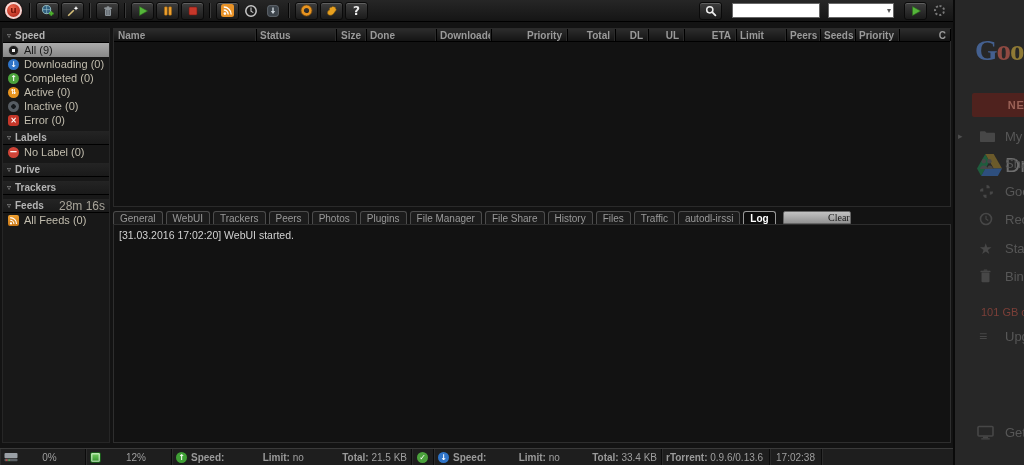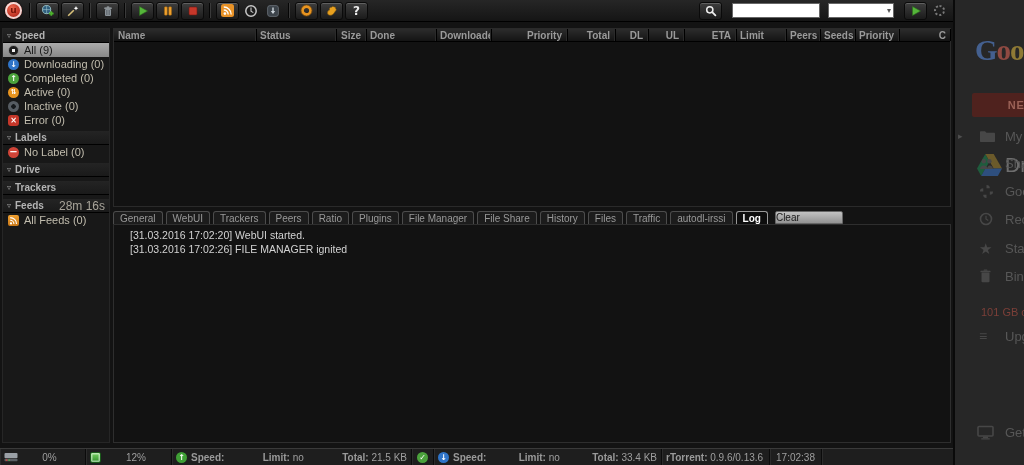--- a/index.html
+++ b/index.html
@@ -63,26 +63,26 @@
   .c0{width:142px}.c1{width:80px}.c2{width:30px}.c3{width:70px}.c4{width:55px}.c5{width:76px}
   .c6{width:48px}.c7{width:33px}.c8{width:36px}.c9{width:52px}.c10{width:50px}.c11{width:34px}
   .c12{width:35px}.c13{width:44px}.c14{flex:1;border-right:none}
   .tbody { height:164px; }
 
   
   .tabbar { position:absolute; left:113px; top:210px; width:838px; height:14px; display:flex; align-items:flex-end; gap:3px; }
   .tab { height:13px; padding:0 6px; font-size:10px; line-height:13px; color:#999; background:#1c1c1c;
     border:1px solid #4c4c4c; border-bottom:none; border-radius:3px 3px 0 0; cursor:pointer; white-space:nowrap; }
   .tab.active { background:#0d0d0d; color:#fff; border-color:#999; font-weight:bold; }
-  .clear-btn { height:13px; width:68px; margin-left:4px; font-size:10px; line-height:12px; text-align:left; color:#1a1a1a;
-    background:linear-gradient(#c2c2c2,#929292); border:1px solid #666; border-radius:2px 2px 0 0; cursor:pointer; }
+  .clear-btn { height:13px; width:68px; margin-left:4px; font-size:10px; line-height:12px; text-align:right; color:#1a1a1a;
+    background:linear-gradient(#c2c2c2,#929292); border:1px solid #666; border-radius:2px 2px 0 0; cursor:pointer;font-family:Liberation Serif, serif; }
 
   
   .logpanel { position:absolute; left:113px; top:224px; width:838px; height:219px;
-    background:#121212; border:1px solid #2e2e2e; padding:3px 16px; overflow:hidden; }
+    background:#121212; border:1px solid #2e2e2e; padding:3px 5px; overflow:hidden; }
   .logline { font-size:10.5px; color:#d2d2d2; line-height:14px; white-space:nowrap; }
 
   
   .sb { position:absolute; left:0; top:448px; width:953px; height:17px; background:#1e1e1e;
     border-top:1px solid #3a3a3a; display:flex; font-size:10px; color:#8f8f8f; }
   .sbc { display:flex; align-items:center; padding:0 4px; border-right:1px solid #0b0b0b;
     box-shadow:inset 1px 0 0 #2c2c2c; white-space:nowrap; flex:none; }
   .sbc .val { color:#9f9f9f; }
   .sbc .lbl { font-weight:bold; color:#9a9a9a; }
   .w86{width:86px}.w240{width:240px}.w22{width:22px;justify-content:center}.w228{width:228px}.w108{width:108px}.w52{width:52px;justify-content:center}
@@ -311,35 +311,34 @@
       <div class="th c14 r">C</div>
     </div>
     <div class="tbody"></div>
   </div>
 
   <div class="tabbar">
     <div class="tab">General</div>
     <div class="tab">WebUI</div>
     <div class="tab">Trackers</div>
     <div class="tab">Peers</div>
-    <div class="tab">Ratio</div>
+    <div class="tab">Photos</div>
     <div class="tab">Plugins</div>
     <div class="tab">File Manager</div>
     <div class="tab">File Share</div>
     <div class="tab">History</div>
     <div class="tab">Files</div>
     <div class="tab">Traffic</div>
     <div class="tab">autodl-irssi</div>
     <div class="tab active">Log</div>
     <div class="clear-btn">Clear</div>
   </div>
 
   <div class="logpanel">
     <div class="logline">[31.03.2016 17:02:20] WebUI started.</div>
-    <div class="logline">[31.03.2016 17:02:26] FILE MANAGER ignited</div>
   </div>
 
   <div class="sb">
     <div class="sbc w86">
       <svg width="14" height="11" viewBox="0 0 14 11">
           <rect x=".5" y="1" width="13" height="5.2" rx="1" fill="#9aa0a6"></rect>
           <rect x=".5" y="7" width="13" height="2.2" rx=".6" fill="#5a5f64"></rect>
           <circle cx="2.6" cy="8.1" r=".9" fill="#d04438"></circle>
           <circle cx="5.2" cy="8.1" r=".9" fill="#50a83e"></circle>
         </svg>

